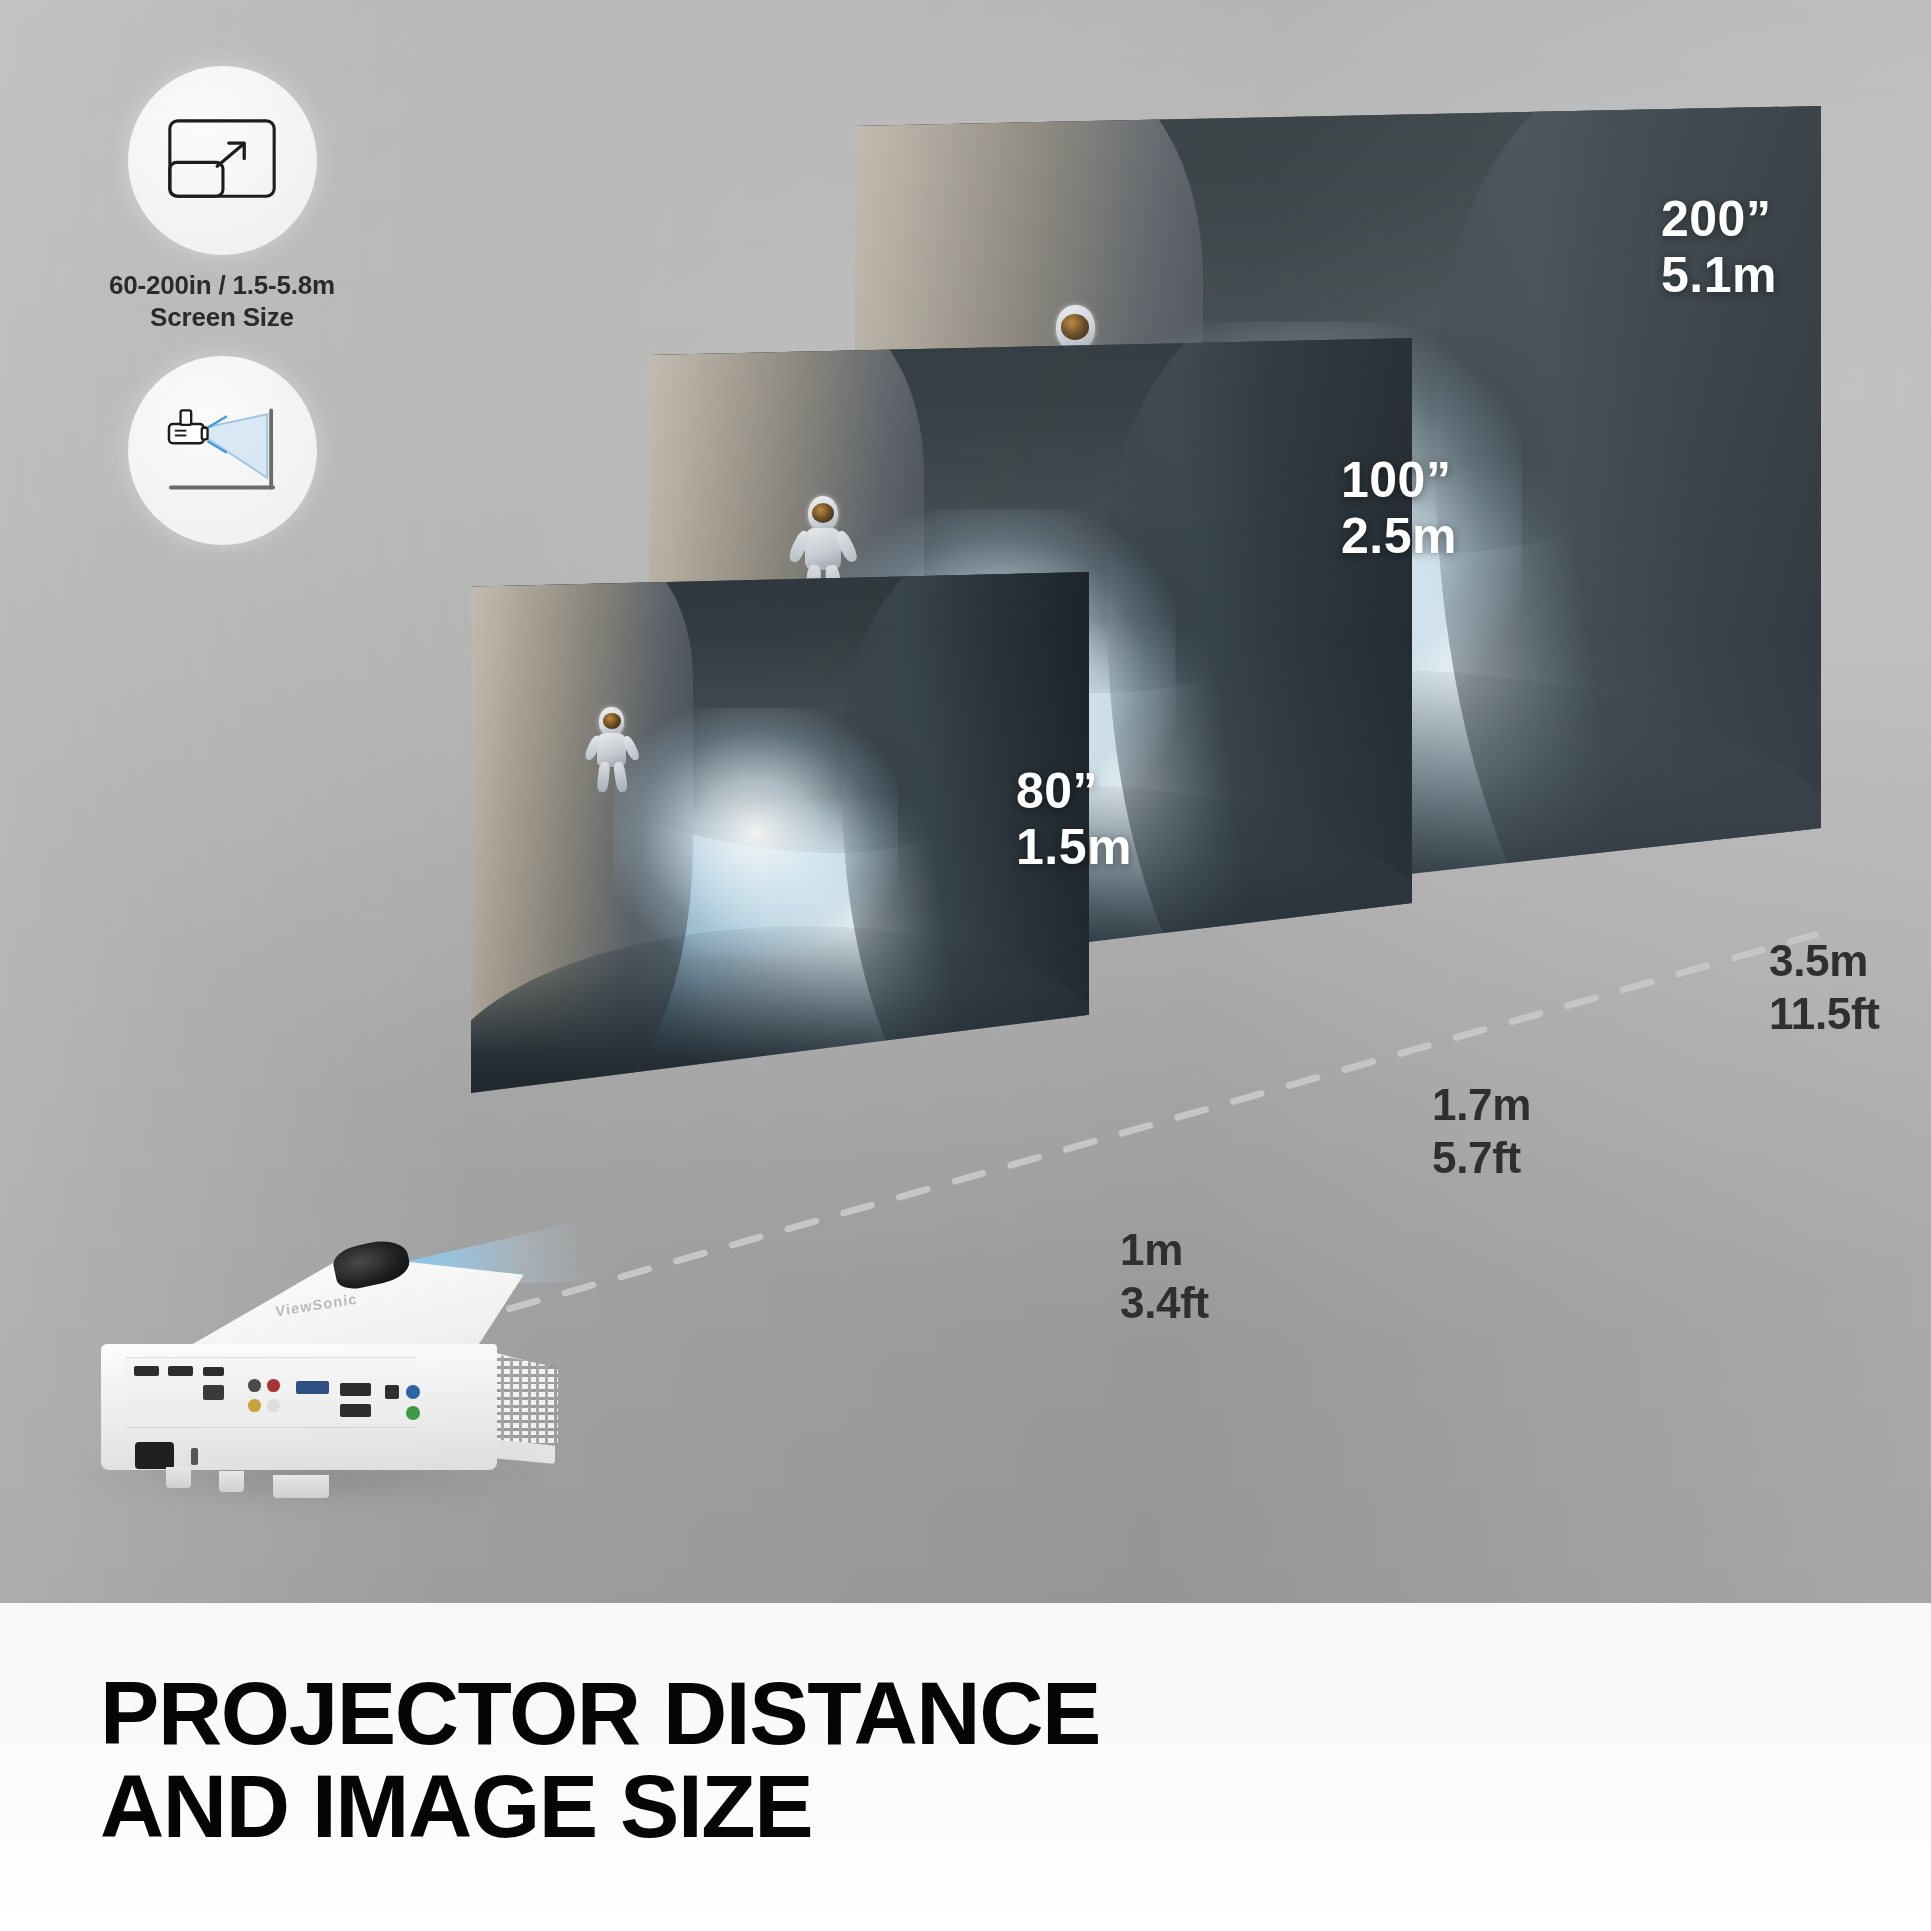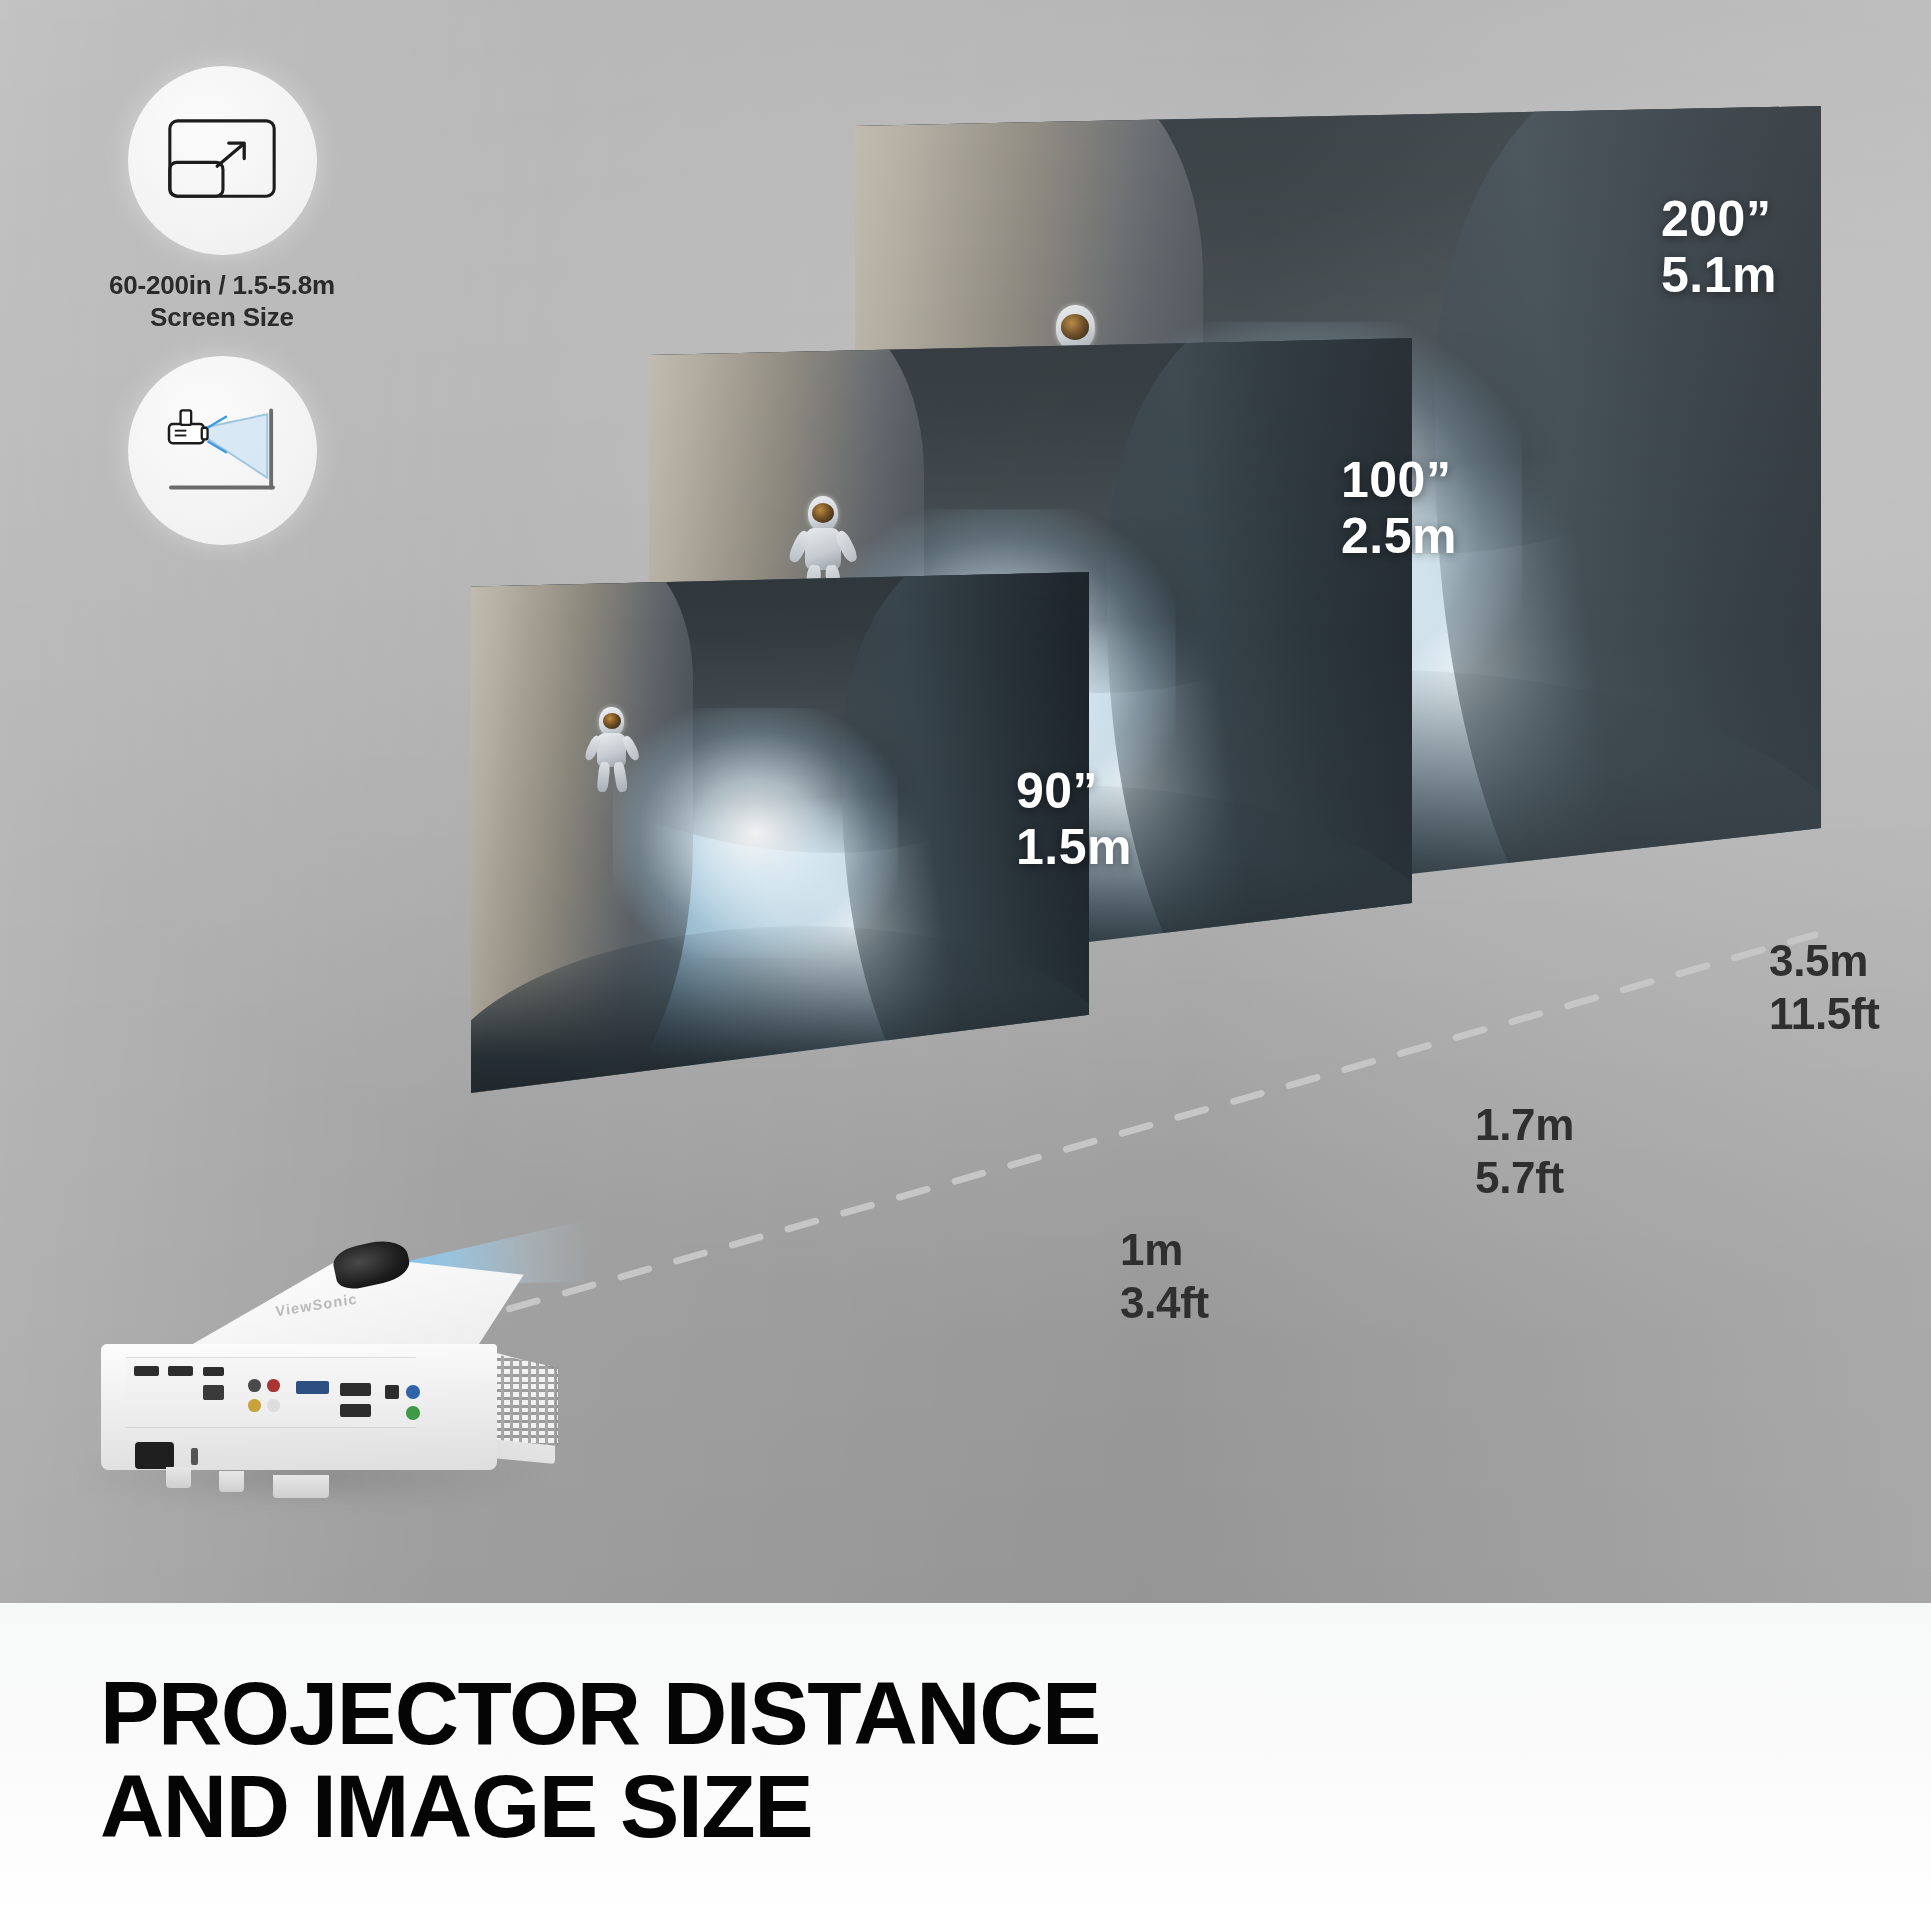--- a/index.html
+++ b/index.html
@@ -321,33 +321,33 @@
           <div class="visor"></div>
           <div class="torso"></div>
         <div class="armL"></div>
           <div class="armR"></div>
           <div class="legL"></div>
           <div class="legR"></div>
       </div>
     </div>
   </div>
   <div class="sz-label" style="left:1016px; top:763px;">
-    <span>90”</span>
+    <span>80”</span>
     <span>1.5m</span>
   </div>
 
   <svg id="dashline" viewBox="0 0 2000 1660" width="1931" height="1603">
     <line x1="470" y1="1372" x2="1880" y2="968" stroke="#c6c6c6" stroke-width="7" stroke-linecap="round" stroke-dasharray="30 30"></line>
   </svg>
 
   <div class="dist-label" style="left:1120px; top:1224px;">
     <span>1m</span>
     <span>3.4ft</span>
   </div>
-  <div class="dist-label" style="left:1475px; top:1079px;margin-top:20px;">
+  <div class="dist-label" style="left:1432px; top:1079px;">
     <span>1.7m</span>
     <span>5.7ft</span>
   </div>
   <div class="dist-label" style="left:1769px; top:935px;">
     <span>3.5m</span>
     <span>11.5ft</span>
   </div>
 
   <div id="projector">
     <div class="pj-shadow"></div>

